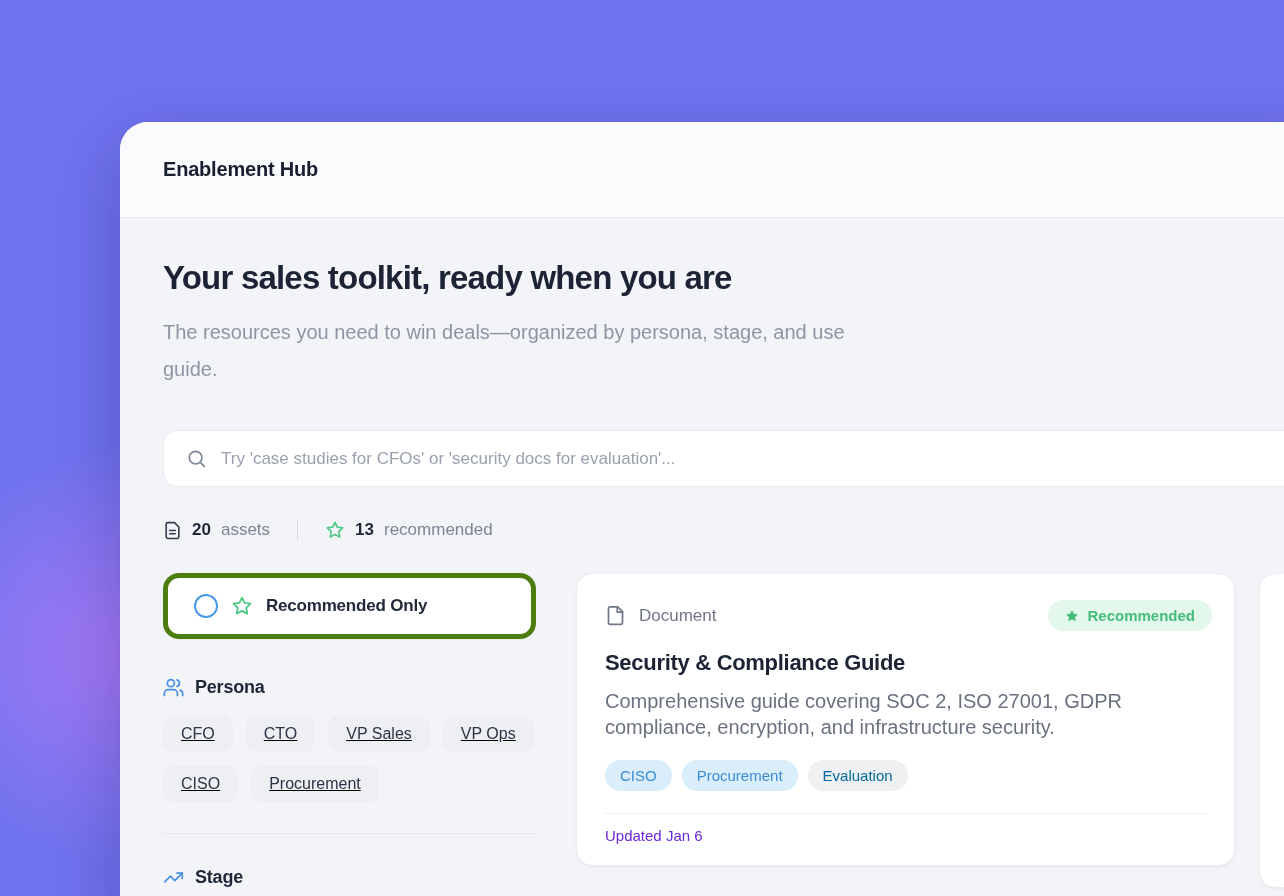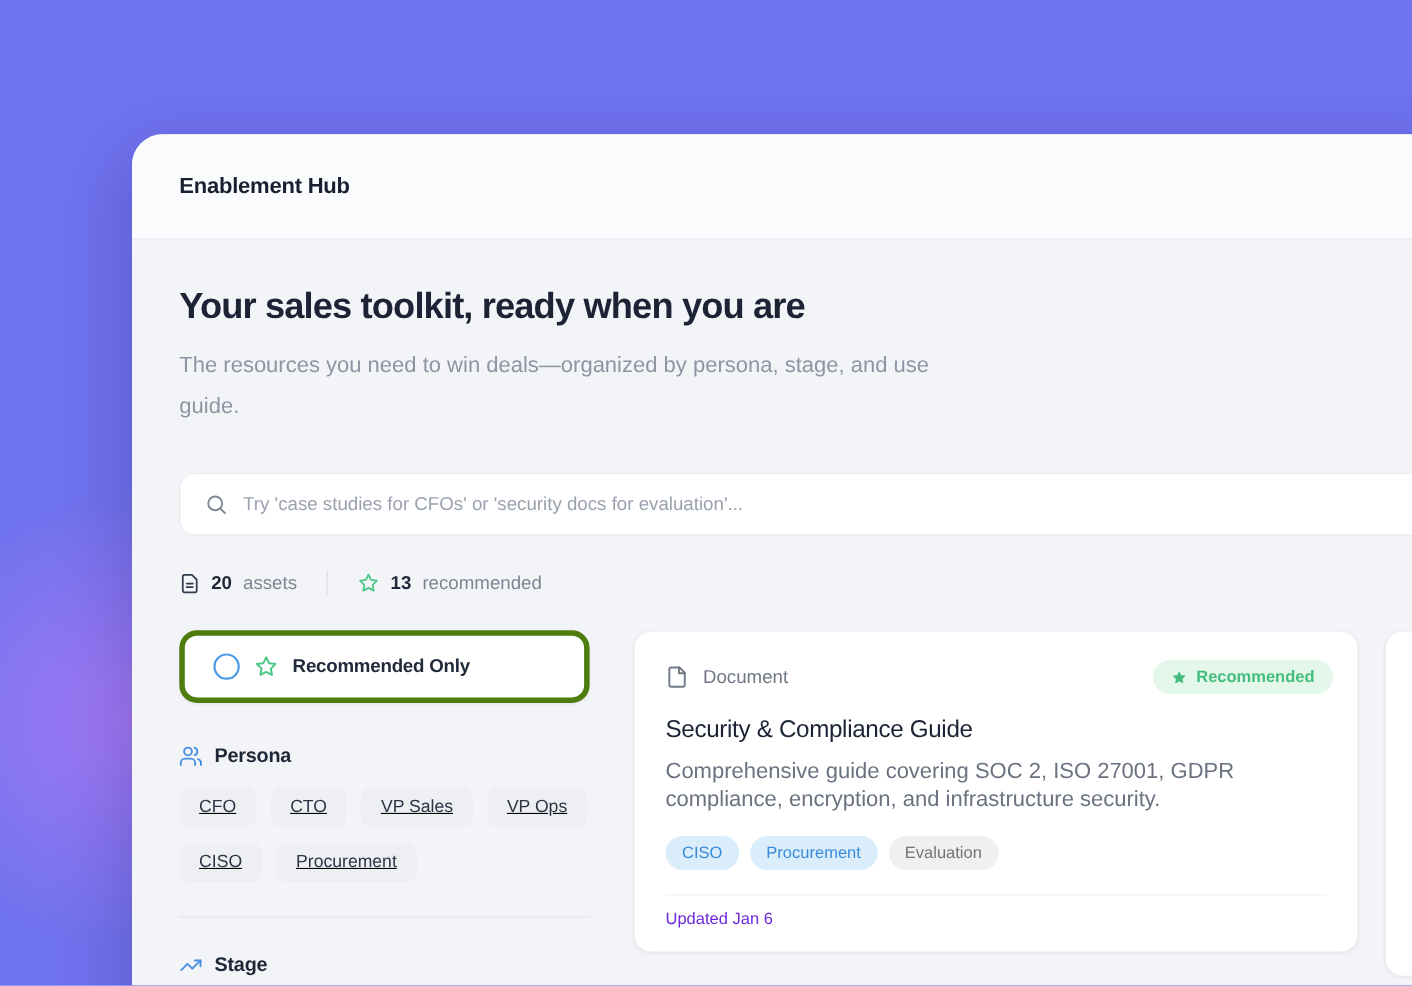--- a/index.html
+++ b/index.html
@@ -80,26 +80,26 @@
     box-shadow: 0 1px 3px rgba(16,24,40,0.05);
   }
   .card-top { display: flex; align-items: center; justify-content: space-between; }
   .card-type { display: flex; align-items: center; gap: 13px; }
   .card-type-label { font-size: 17px; color: #6f7684; }
   .rec-badge {
     display: flex; align-items: center; gap: 8px;
     background: #e4f7eb; border-radius: 999px; padding: 7px 17px;
   }
   .rec-badge span { font-size: 15px; font-weight: 700; color: #43bd7c; }
-  .card-title { margin-top: 19px; font-size: 22px; font-weight: 400; color: #1b2334; letter-spacing: -0.3px; }
+  .card-title { margin-top: 19px; font-size: 22px; font-weight: 700; color: #1b2334; letter-spacing: -0.3px; }
   .card-desc { margin-top: 12px; font-size: 20px; line-height: 26px; color: #6a7280; max-width: 585px; }
   .tag-row { margin-top: 20px; display: flex; gap: 10px; }
   .tag { border-radius: 999px; padding: 7px 15px; font-size: 15px; font-weight: 400; cursor: pointer; }
   .tag.blue { background: #d9edfb; color: #3a8cd7; }
-  .tag.grey { background: #eef0f2; color: #737373; }
+  .tag.grey { background: #eef0f2; color: #0369a1; }
   .card-divider { margin-top: 22px; height: 1px; background: #edeef2; margin-right: 6px; }
   .card-footer { padding: 13px 0 21px; font-size: 15px; color: #6d28d9; }
   
   .asset-card-partial {
     flex: 1; min-width: 60px; margin-left: 24px; align-self: stretch;
     background: #ffffff; border: 1px solid #eaecf0; border-radius: 16px;
     position: relative; overflow: hidden; cursor: pointer;
     box-shadow: 0 1px 3px rgba(16,24,40,0.05);
   }
   .icon { flex: none; display: block; }

